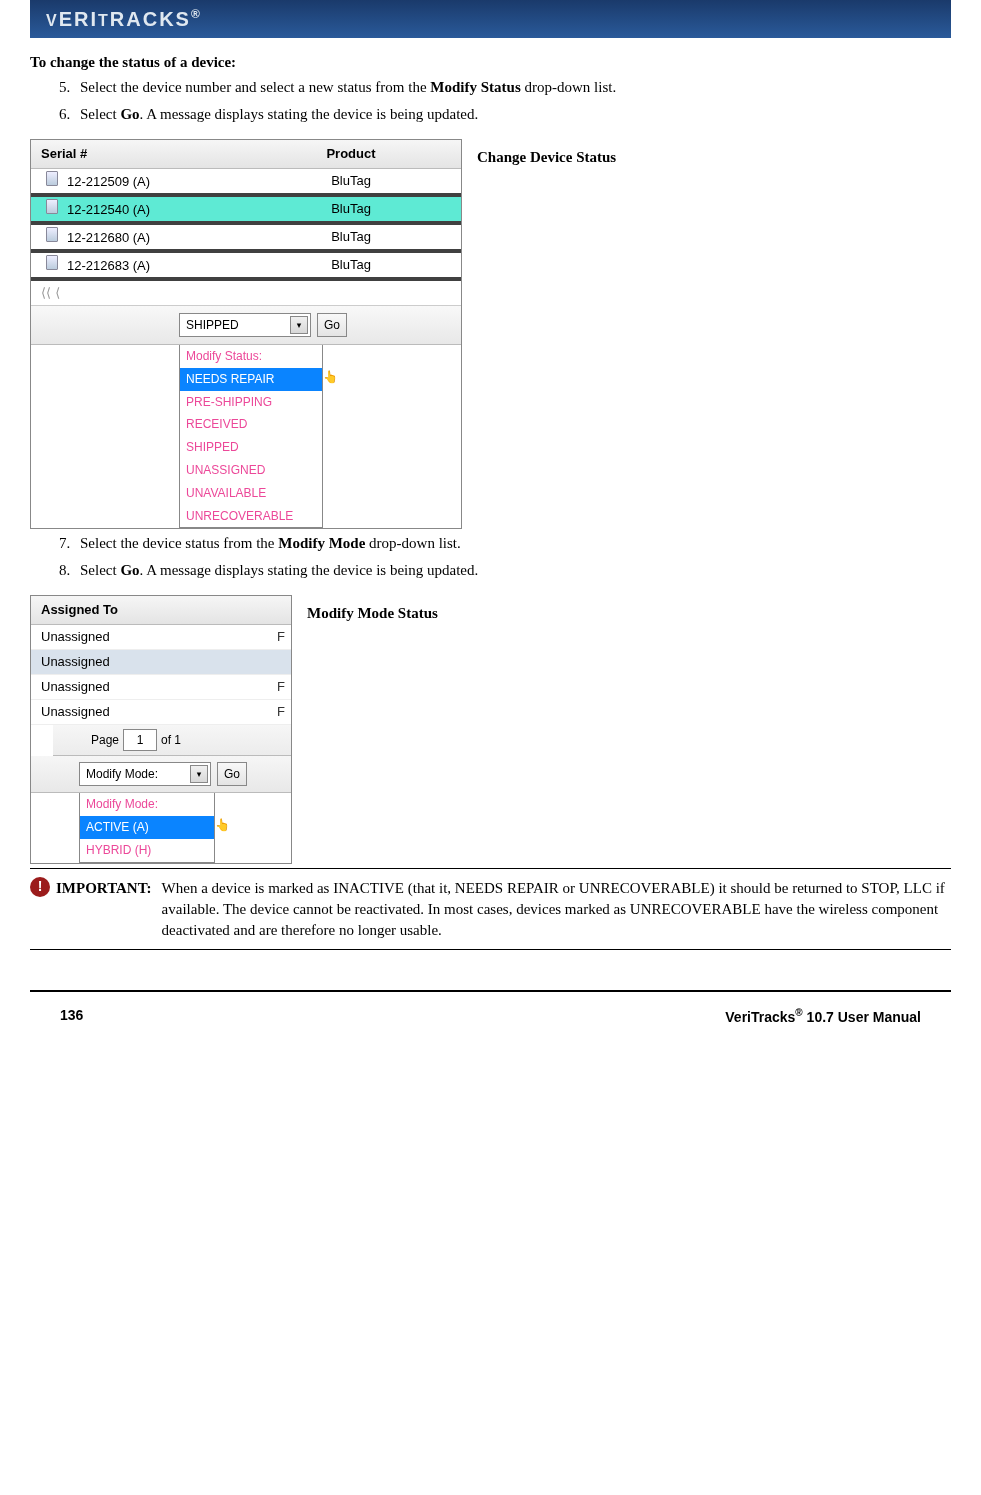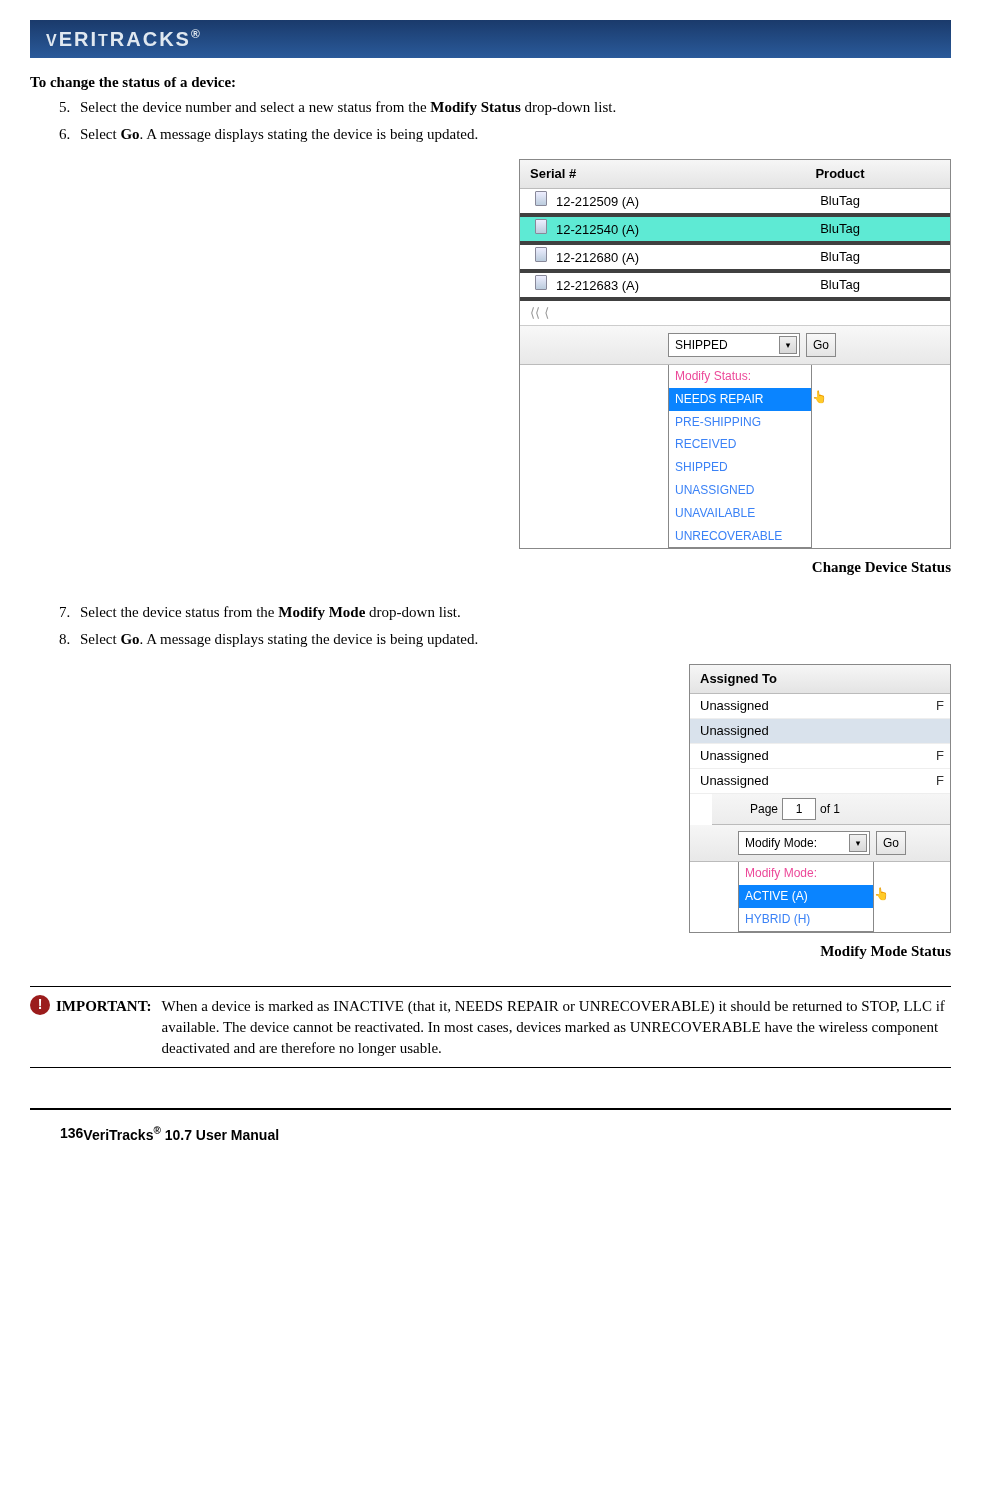--- a/index.html
+++ b/index.html
@@ -6,21 +6,21 @@
       margin: 0;
       padding: 0;
       font-family: "Times New Roman", serif;
       font-size: 15px;
       line-height: 1.4;
       color: #000;
       background: #fff;
       width: 981px;
     }
     .page {
-      padding: 20px 30px 20px 30px;
+      padding: 0 30px 20px 30px;
       box-sizing: border-box;
     }
     .header-bar {
       background: linear-gradient(#1a3a6b, #2a5a9a);
       height: 38px;
       display: flex;
       align-items: center;
       padding-left: 16px;
       margin-bottom: 14px;
     }
@@ -45,28 +45,29 @@
       margin: 4px 0 14px 44px;
       padding: 0;
     }
     ol.steps li {
       margin-bottom: 6px;
       padding-left: 6px;
     }
     .bold { font-weight: bold; }
     .screenshot-figure {
       display: flex;
-      flex-direction: column;
-      align-items: flex-end;
+      flex-direction: row;
+      align-items: flex-start;
       margin: 8px 0 4px 0;
     }
     .caption {
       font-weight: bold;
       margin-top: 8px;
       margin-bottom: 20px;
+      margin-left: 15px;
     }
     
     .ss1 {
       width: 430px;
       border: 1px solid #888;
       font-family: Arial, sans-serif;
       font-size: 13px;
       background: #fff;
     }
     .ss1 .head-row {
@@ -155,21 +156,21 @@
       border-top: none;
       background:#fff;
       font-size:12px;
     }
     .dropdown-label {
       padding: 3px 6px;
       color:#ec4899;
     }
     .dropdown-item {
       padding: 3px 6px;
-      color:#3b82f6;
+      color:#ec4899;
     }
     .dropdown-item.highlight {
       background: #0a84ff;
       color:#fff;
       position:relative;
     }
     .hand-cursor {
       position:absolute;
       right:-16px;
       top:1px;
@@ -265,21 +266,21 @@
       padding-right: 10px;
       white-space:nowrap;
       padding-top:1px;
     }
     .important-text {
       flex:1;
       padding-top:1px;
     }
     .footer {
       display:flex;
-      justify-content:flex-start;
+      justify-content:space-between;
       padding: 14px 30px 0 30px;
       font-family: Arial, sans-serif;
       font-weight:bold;
       border-top: 2px solid #000;
       margin: 20px 30px 0 30px;
       font-size:14px;
     }
     .footer .sup { font-size:10px; vertical-align: super;}
   </style>
 </head>

